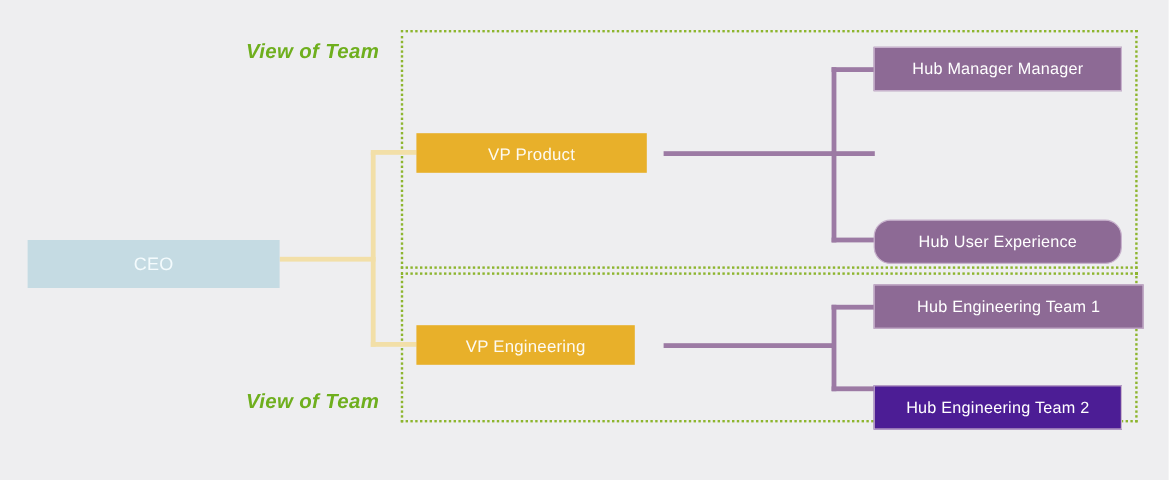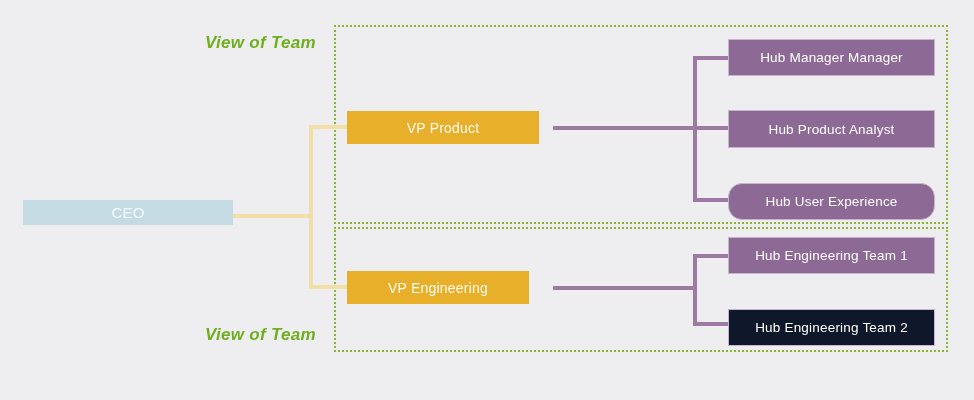--- a/index.html
+++ b/index.html
@@ -99,27 +99,26 @@
   <div class="wire p" style="left: 553px; top: 126px; width: 143px; height: 4px; background: rgb(156, 122, 164);"></div>
   <div class="wire p" style="left: 693px; top: 56px; width: 4px; height: 146px; background: rgb(156, 122, 164);"></div>
   <div class="wire p" style="left: 693px; top: 56px; width: 36px; height: 4px; background: rgb(156, 122, 164);"></div>
   <div class="wire p" style="left: 693px; top: 126px; width: 36px; height: 4px; background: rgb(156, 122, 164);"></div>
   <div class="wire p" style="left: 693px; top: 198px; width: 36px; height: 4px; background: rgb(156, 122, 164);"></div>
   <div class="wire p" style="left: 553px; top: 286px; width: 143px; height: 4px; background: rgb(156, 122, 164);"></div>
   <div class="wire p" style="left: 693px; top: 254px; width: 4px; height: 72px; background: rgb(156, 122, 164);"></div>
   <div class="wire p" style="left: 693px; top: 254px; width: 36px; height: 4px; background: rgb(156, 122, 164);"></div>
   <div class="wire p" style="left: 693px; top: 322px; width: 36px; height: 4px; background: rgb(156, 122, 164);"></div>
 
-  <div class="node ceo" style="left: 23px; top: 200px; width: 210px; height: 25px; background: rgb(197, 219, 227);">CEO</div>
+  <div class="node ceo" style="left: 23px; top: 200px; width: 210px; height: 40px; background: rgb(197, 219, 227);">CEO</div>
 
   <div class="node vp" style="left: 347px; top: 111px; width: 192px; height: 33px; background: rgb(232, 176, 42);">VP Product</div>
   <div class="node hub" style="left: 728px; top: 39px; width: 207px; height: 37px; background: rgb(141, 106, 149); border-color: rgb(200, 178, 205);">Hub Manager Manager</div>
-  <div class="node hub" style="left: 728px; top: 110px; width: 207px; height: 38px; background: rgb(141, 106, 149); border-color: rgb(200, 178, 205);">Hub Product Analyst</div>
   <div class="node hub" style="left: 728px; top: 183px; width: 207px; height: 37px; background: rgb(141, 106, 149); border-color: rgb(200, 178, 205); border-radius: 14px;">Hub User Experience</div>
 
   <div class="node vp" style="left: 347px; top: 271px; width: 182px; height: 33px; background: rgb(232, 176, 42);">VP Engineering</div>
-  <div class="node hub" style="left: 728px; top: 237px; width: 207px; height: 37px; background: rgb(141, 106, 149); border-color: rgb(200, 178, 205);">Hub Engineering Team 1</div>
-  <div class="node hub" style="left: 728px; top: 309px; width: 207px; height: 37px; background: #0f172a; border-color: rgb(200, 178, 205);">Hub Engineering Team 2</div>
+  <div class="node hub" style="left: 728px; top: 237px; width: 225px; height: 37px; background: rgb(141, 106, 149); border-color: rgb(200, 178, 205);">Hub Engineering Team 1</div>
+  <div class="node hub" style="left: 728px; top: 321px; width: 207px; height: 37px; background: #4c1d95; border-color: rgb(200, 178, 205);">Hub Engineering Team 2</div>
 
   <div class="annotation" style="left: 205px; top: 33px; color: rgb(111, 175, 30);">View of Team</div>
   <div class="annotation" style="left: 205px; top: 325px; color: rgb(111, 175, 30);">View of Team</div>
 
 </div>
 
 </body></html>

